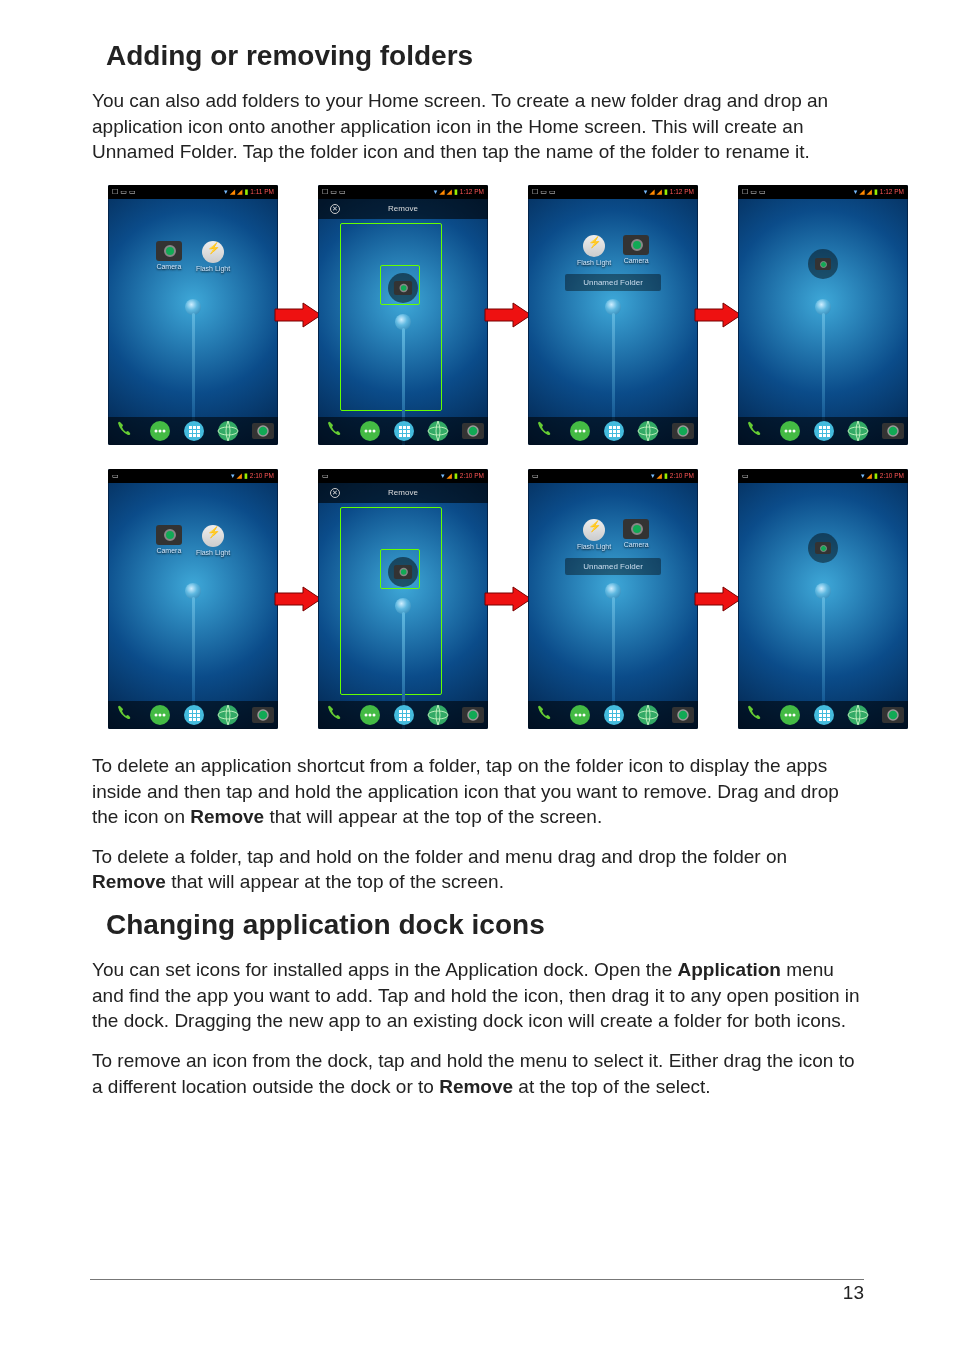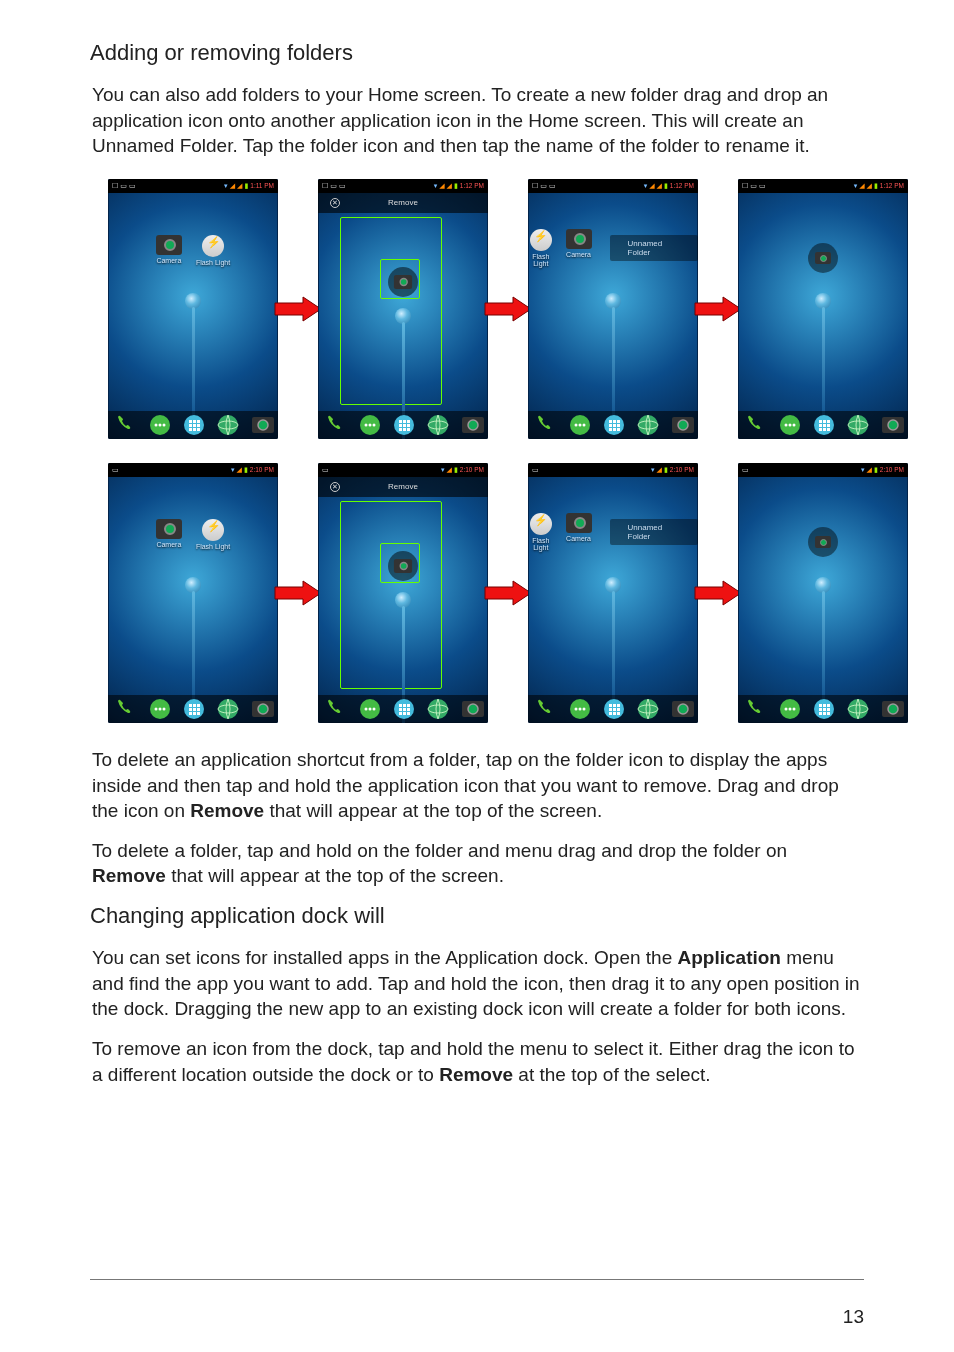--- a/index.html
+++ b/index.html
@@ -6,24 +6,24 @@
   body {
     width: 954px;
     height: 1352px;
     background: #fff;
     font-family: Arial, Helvetica, sans-serif;
     color: #222;
     position: relative;
     padding: 40px 90px 40px 90px;
   }
   h2 {
-    font-size: 22px;
-    font-weight: normal;
+    font-size: 28px;
+    font-weight: bold;
     margin-bottom: 16px;
-    margin-left: 0;
+    margin-left: 16px;
   }
   p {
     font-size: 19px;
     line-height: 1.35;
     margin-left: 2px;
     margin-bottom: 14px;
   }
   .bold { font-weight: bold; }
   .shot-row {
     display: flex;
@@ -102,21 +102,21 @@
   .folder-ico-inner::after { content:"";width:5px;height:5px;border:1px solid #888;border-radius:50%;background:#1a5;position:absolute;top:3px;left:5px;}
   .folder-open {
     width:30px;height:30px;border-radius:50%;
     background:rgba(0,0,0,0.5);
     display:flex;align-items:center;justify-content:center;
     position:relative;
   }
   .folder-pair {
     position:absolute;
     top: 36px; left:0; right:0;
-    display:flex;flex-direction:row;align-items:center;gap:18px;
+    display:flex;flex-direction:column;align-items:center;gap:8px;
   }
   .folder-apps { display:flex; gap:12px;}
   .folder-title {
     background: rgba(0,0,0,0.4);
     color:#cde;
     font-size:8px;
     padding:4px 18px;
     border-radius:2px;
   }
   .waterdrop {
@@ -167,21 +167,21 @@
     width:30px;height:30px;
     top: 60px; left: 80px;
   }
   .hr {
     position:absolute;
     left:90px; right:90px; bottom:72px;
     border-top:1px solid #777;
   }
   .pagenum {
     position:absolute;
-    right:90px; bottom:24px;
+    right:90px; bottom:48px;
     font-size:19px;
   }
 </style>
 </head>
 <body>
 
 <svg width="0" height="0" style="position:absolute">
   <defs>
     <g id="red-arrow">
       <polygon points="0,10 28,10 28,4 46,16 28,28 28,22 0,22" fill="#e11" stroke="#700" stroke-width="1"></polygon>
@@ -554,21 +554,21 @@
   </div>
 </div>
 
 <p>
   <span>To delete an application shortcut from a folder, tap on the folder icon to display the apps inside and then tap and hold the application icon that you want to remove. Drag and drop the icon on </span><span class="bold">Remove</span><span> that will appear at the top of the screen.</span>
 </p>
 <p>
   <span>To delete a folder, tap and hold on the folder and menu drag and drop the folder on </span><span class="bold">Remove</span><span> that will appear at the top of the screen.</span>
 </p>
 
-<h2>Changing application dock will</h2>
+<h2>Changing application dock icons</h2>
 <p>
   <span>You can set icons for installed apps in the Application dock. Open the </span><span class="bold">Application</span><span> menu and find the app you want to add. Tap and hold the icon, then drag it to any open position in the dock. Dragging the new app to an existing dock icon will create a folder for both icons.</span>
 </p>
 <p>
   <span>To remove an icon from the dock, tap and hold the menu to select it. Either drag the icon to a different location outside the dock or to </span><span class="bold">Remove</span><span> at the top of the select.</span>
 </p>
 
 <div class="hr"></div>
 <div class="pagenum">13</div>
 

